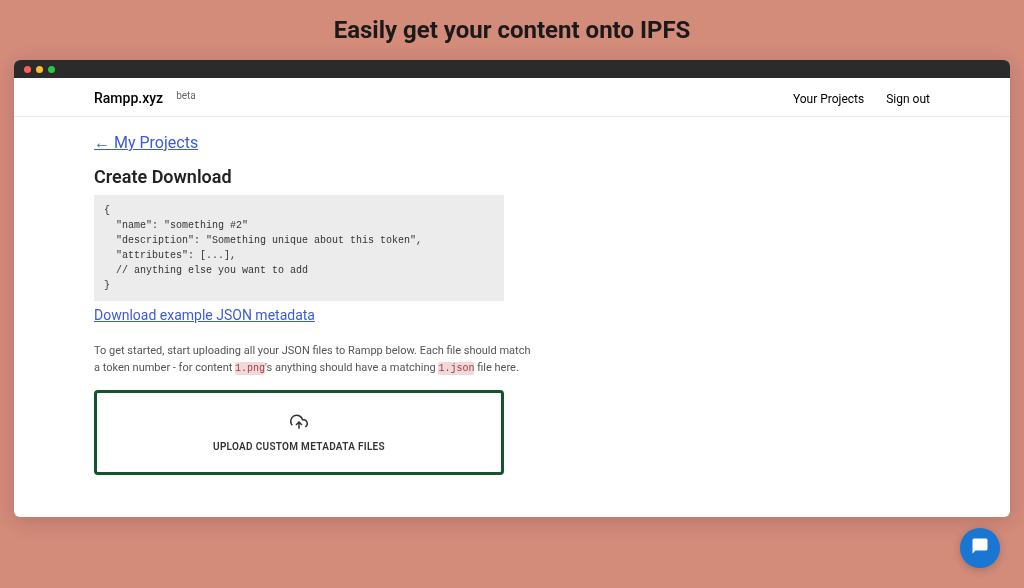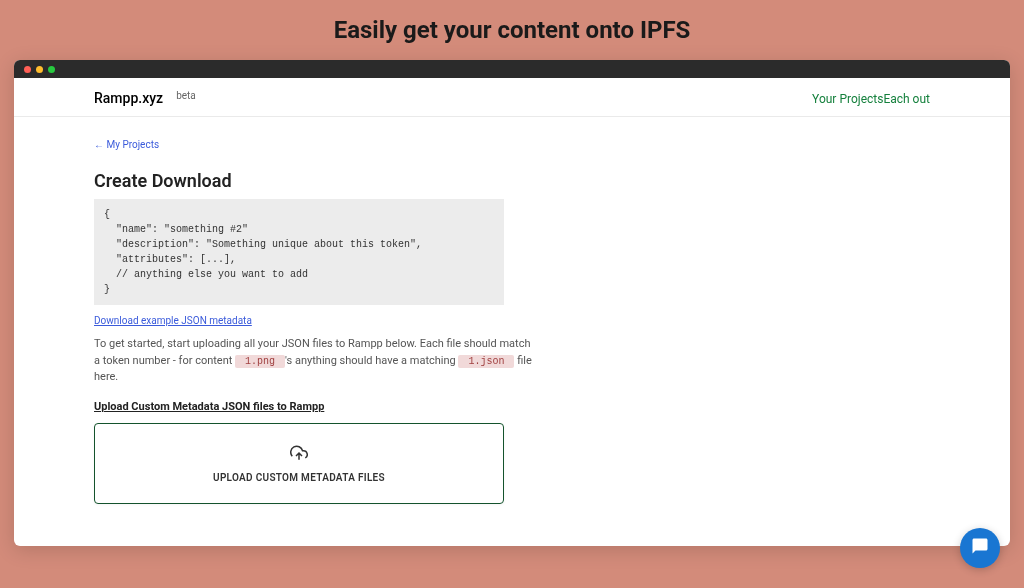--- a/index.html
+++ b/index.html
@@ -61,32 +61,34 @@
       font-size: 14px;
       font-weight: 500;
       color: #000;
     }
     .brand-sub {
       font-size: 10px;
       color: #666;
     }
     .header-nav {
       display: flex;
+      gap: 22px;
       font-size: 12px;
-      color: #15803d;
+      color: #000000;
       padding-top: 2px;
     }
     .content {
       padding: 16px 80px 20px 80px;
     }
     .back-link {
-      font-size: 10px;
+      font-size: 16px;
       color: #3b5bdb;
+      text-decoration: underline;
       display: inline-block;
-      margin-bottom: 20px;
+      margin-bottom: 14px;
     }
     .page-title {
       font-size: 18px;
       font-weight: 600;
       color: #222;
       margin-bottom: 8px;
     }
     .description {
       font-size: 11px;
       color: #555;
@@ -99,50 +101,50 @@
       padding: 8px 10px;
       font-family: 'Courier New', monospace;
       font-size: 10px;
       color: #333;
       line-height: 1.5;
       max-width: 410px;
       white-space: pre;
       margin-bottom: 4px;
     }
     .download-link {
-      font-size: 10px;
+      font-size: 14px;
       color: #3b5bdb;
       text-decoration: underline;
       display: inline-block;
-      margin-bottom: 10px;
+      margin-bottom: 20px;
     }
     .instructions {
       font-size: 11px;
       color: #555;
       line-height: 1.5;
       max-width: 440px;
       margin-bottom: 14px;
     }
     .inline-code {
       background: #f1d9d9;
       color: #a04040;
       font-family: 'Courier New', monospace;
       font-size: 10px;
-      padding: 1px 10px;
+      padding: 1px 0;
       border-radius: 2px;
     }
     .upload-heading {
       font-size: 11px;
       font-weight: 700;
       text-decoration: underline;
       color: #222;
       margin-bottom: 10px;
     }
     .upload-box {
-      border: 1px solid #14532d;
+      border: 3px solid #14532d;
       border-radius: 4px;
       padding: 20px;
       text-align: center;
       max-width: 410px;
       margin-bottom: 22px;
       box-shadow: 0 1px 3px rgba(0,0,0,0.04);
     }
     .upload-icon {
       display: inline-block;
       margin-bottom: 6px;
@@ -179,21 +181,21 @@
     <div class="chrome-dot green"></div>
   </div>
 
   <div class="app-header">
     <div class="brand">
       <span class="brand-name">Rampp.xyz</span>
       <span class="brand-sub">beta</span>
     </div>
     <div class="header-nav">
       <span>Your Projects</span>
-      <span>Each out</span>
+      <span>Sign out</span>
     </div>
   </div>
 
   <div class="content">
     <a class="back-link">← My Projects</a>
 
     <h1 class="page-title">Create Download</h1>
 
 
     <pre class="code-block">{
@@ -202,21 +204,20 @@
   "attributes": [...],
   // anything else you want to add
 }</pre>
 
     <a class="download-link">Download example JSON metadata</a>
 
     <p class="instructions">
       <span>To get started, start uploading all your JSON files to Rampp below. Each file should match a token number - for content </span><span class="inline-code">1.png</span><span>'s anything should have a matching </span><span class="inline-code">1.json</span><span> file here.</span>
     </p>
 
-    <div class="upload-heading">Upload Custom Metadata JSON files to Rampp</div>
 
     <div class="upload-box">
       <span class="upload-icon">
         <svg width="18" height="18" viewBox="0 0 24 24" fill="none" stroke="#333" stroke-width="2">
           <path d="M16 16l-4-4-4 4M12 12v9"></path>
           <path d="M20.39 18.39A5 5 0 0018 9h-1.26A8 8 0 103 16.3"></path>
         </svg>
       </span>
       <div class="upload-label">UPLOAD CUSTOM METADATA FILES</div>
     </div>

